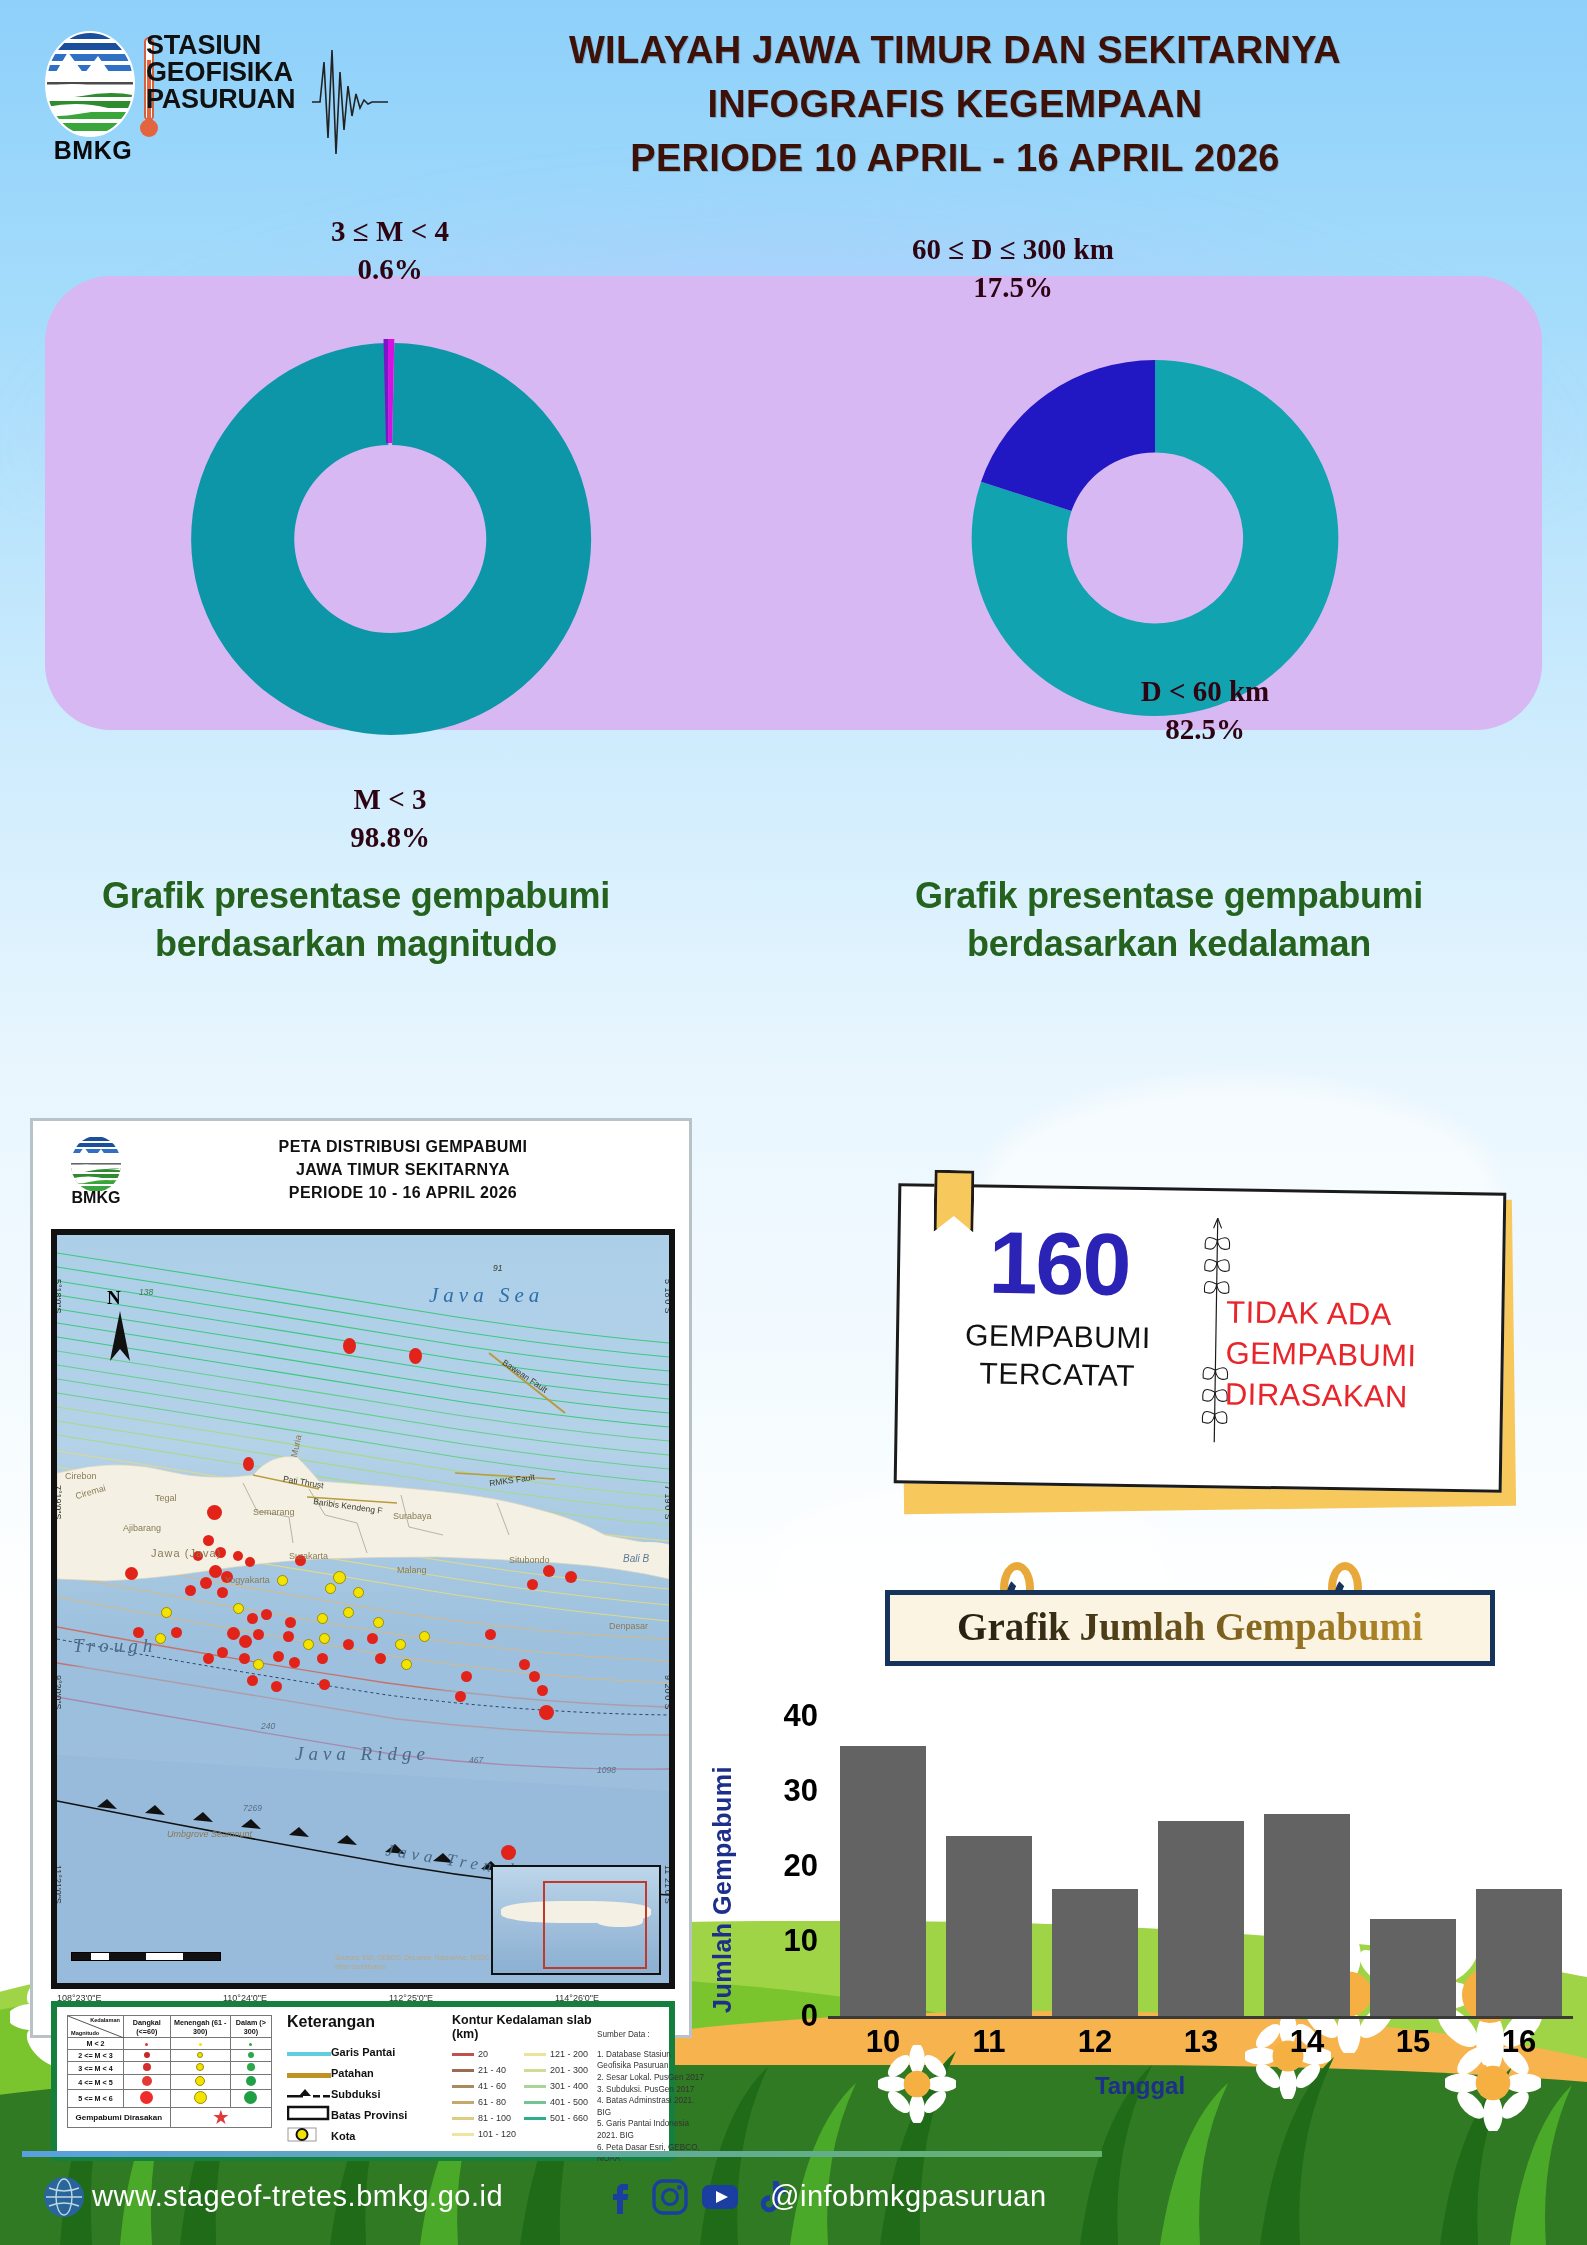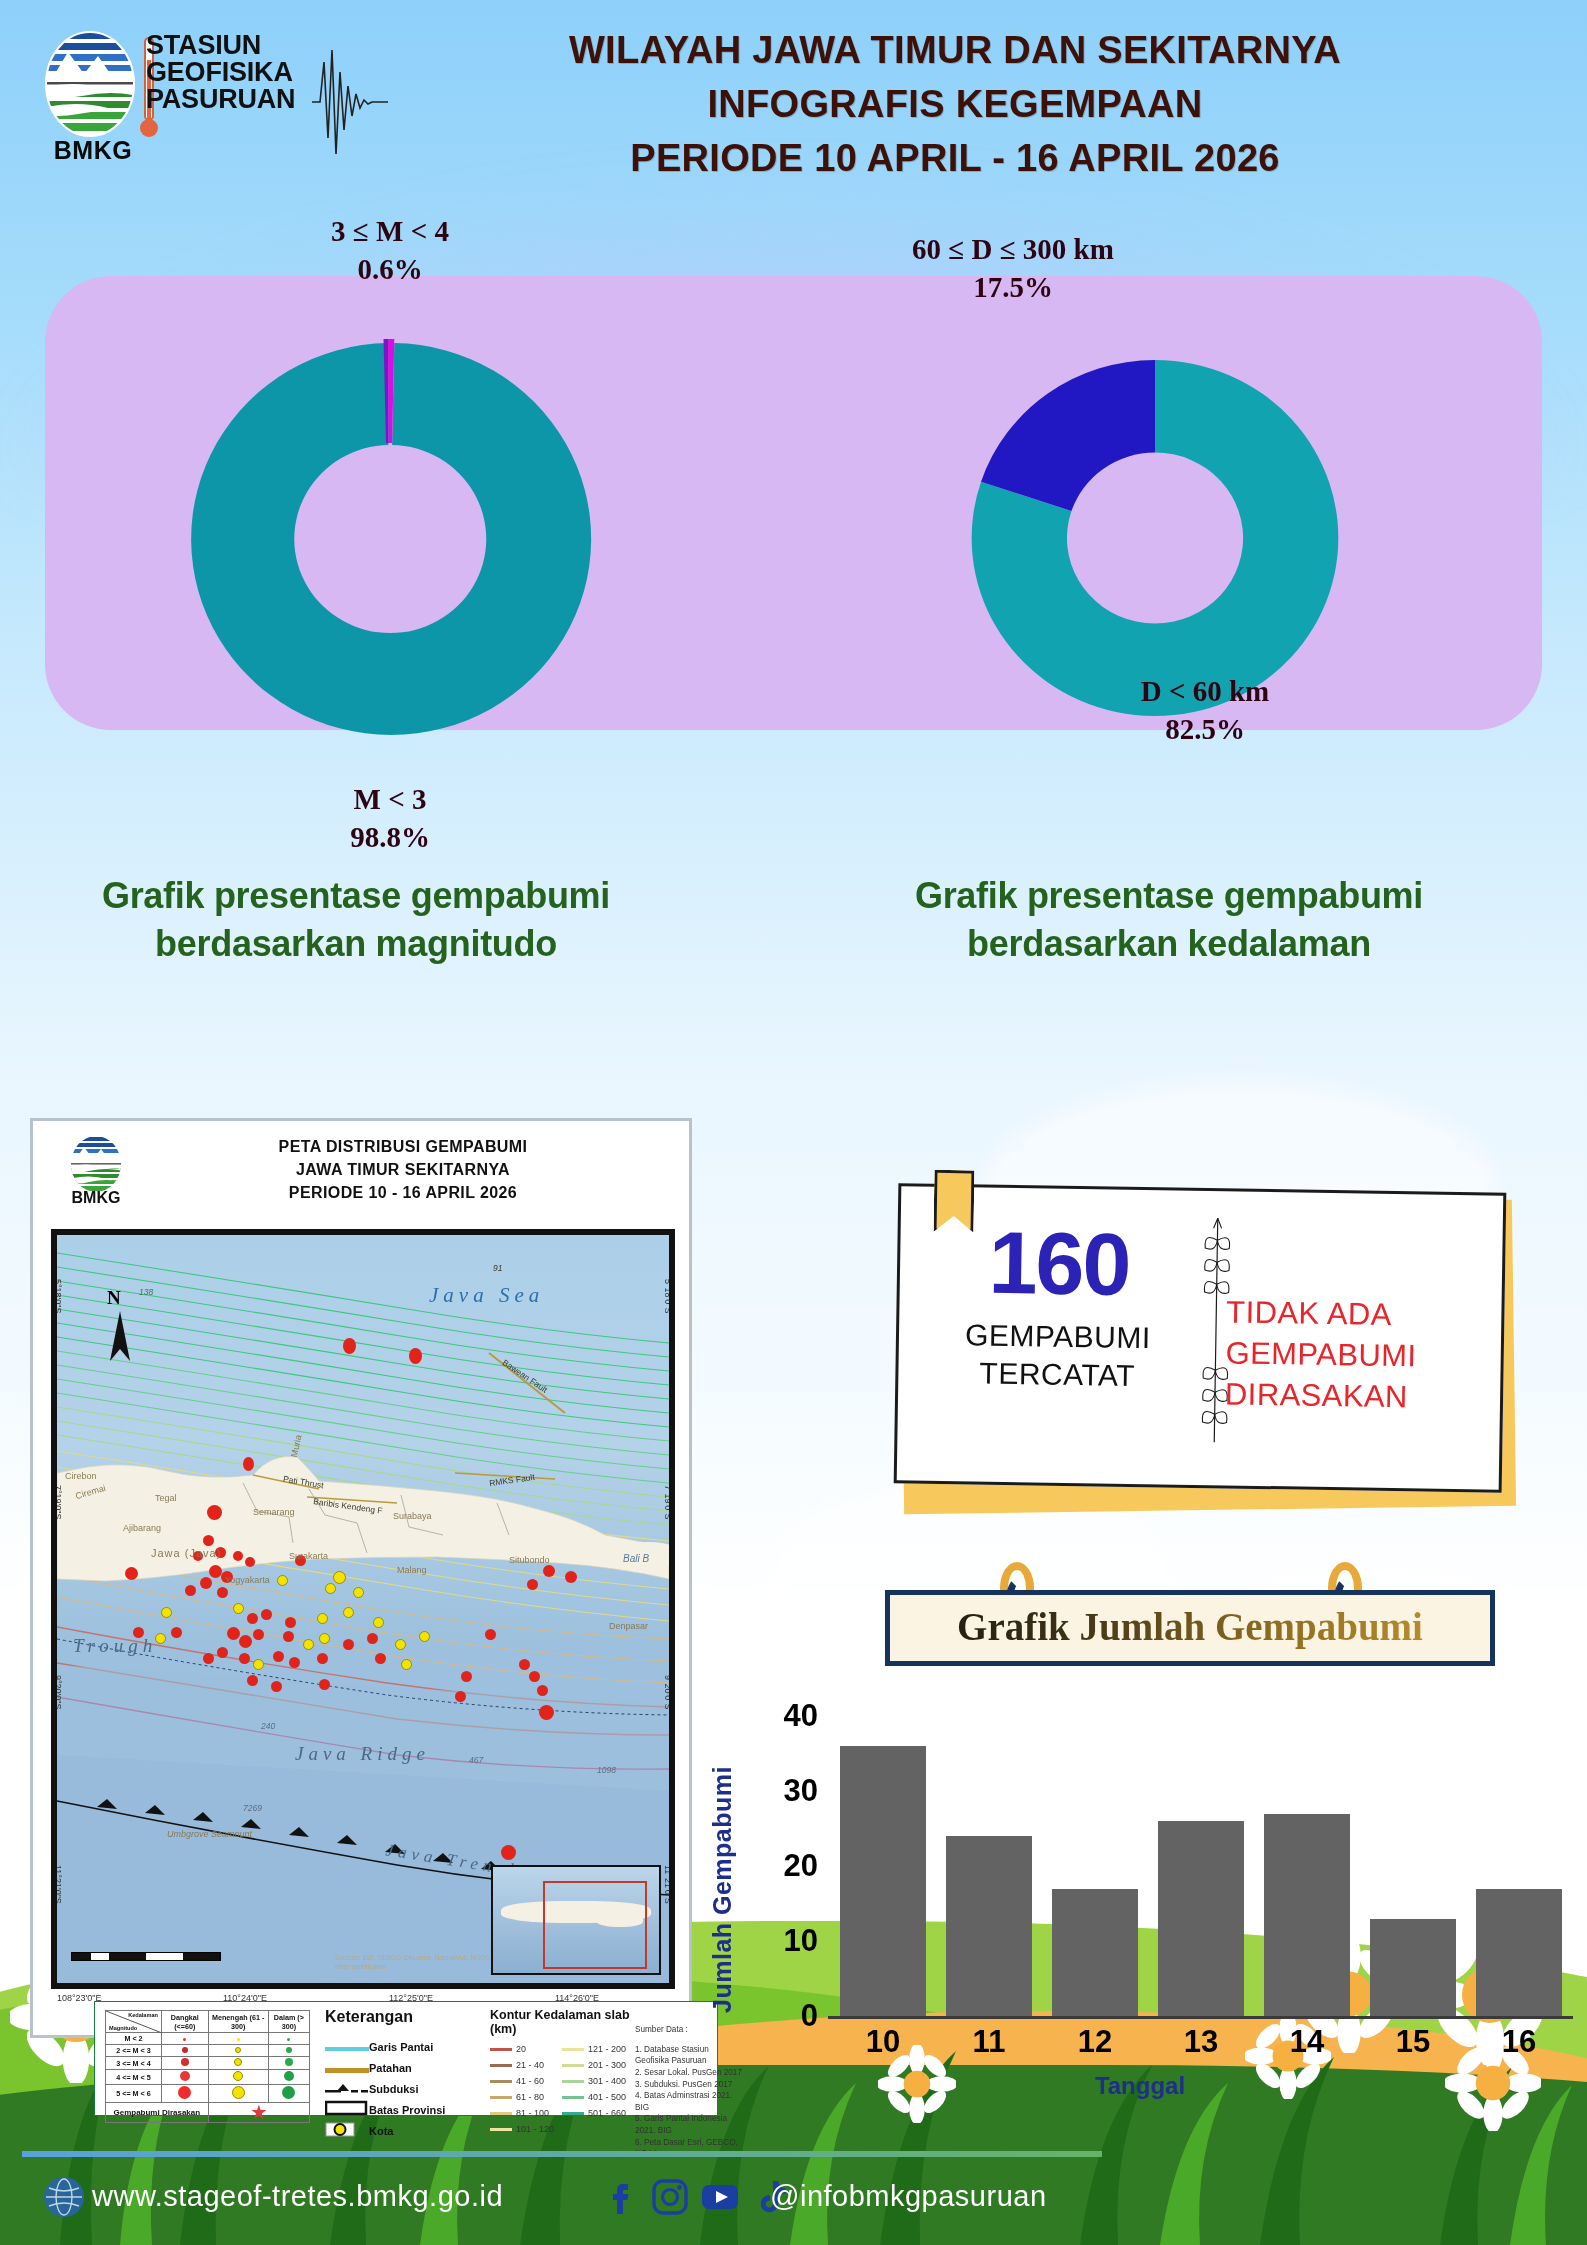--- a/index.html
+++ b/index.html
@@ -63,22 +63,22 @@
   .ridgename{position:absolute;color:#4a6a86;font-style:italic;letter-spacing:5px;
     font-family:"Liberation Serif",serif;}
   .citylbl{position:absolute;font-size:9px;color:#8a7a55;}
   .faultlbl{position:absolute;font-size:8.5px;color:#3a3a2a;}
   .eq{position:absolute;border-radius:50%;}
   .scalebar{position:absolute;left:14px;bottom:22px;}
   .scalebar .nums{font-size:9px;color:#111;}
   .scalebar .bar{display:flex;height:9px;border:1px solid #000;width:150px;margin-top:2px;}
   .inset{position:absolute;right:8px;bottom:8px;width:170px;height:110px;
     border:2px solid #111;background:#9fc0db;overflow:hidden;}
-  .legend{position:absolute;left:18px;top:880px;width:624px;height:115px;
-    border:1px solid #15803d;background:#fff;margin-left:43px;}
+  .legend{position:absolute;left:18px;top:880px;width:624px;height:160px;
+    border:6px solid #15803d;background:#fff;}
   .lg-table{position:absolute;left:10px;top:8px;width:205px;
     border-collapse:collapse;font-size:7.2px;color:#111;}
   .lg-table td,.lg-table th{border:1px solid #777;text-align:center;padding:1px 2px;font-weight:bold;}
   .lg-ket{position:absolute;left:230px;top:6px;width:160px;}
   .lg-ket h4{font-size:16px;color:#111;margin-bottom:6px;}
   .lg-ket .row{display:flex;align-items:flex-end;height:21px;}
   .lg-ket .row span{font-size:11px;font-weight:bold;color:#111;}
   .lg-cont{position:absolute;left:395px;top:6px;width:140px;}
   .lg-cont h4{font-size:12.5px;color:#111;margin-bottom:5px;}
   .lg-cont .cols{display:flex;gap:8px;}

